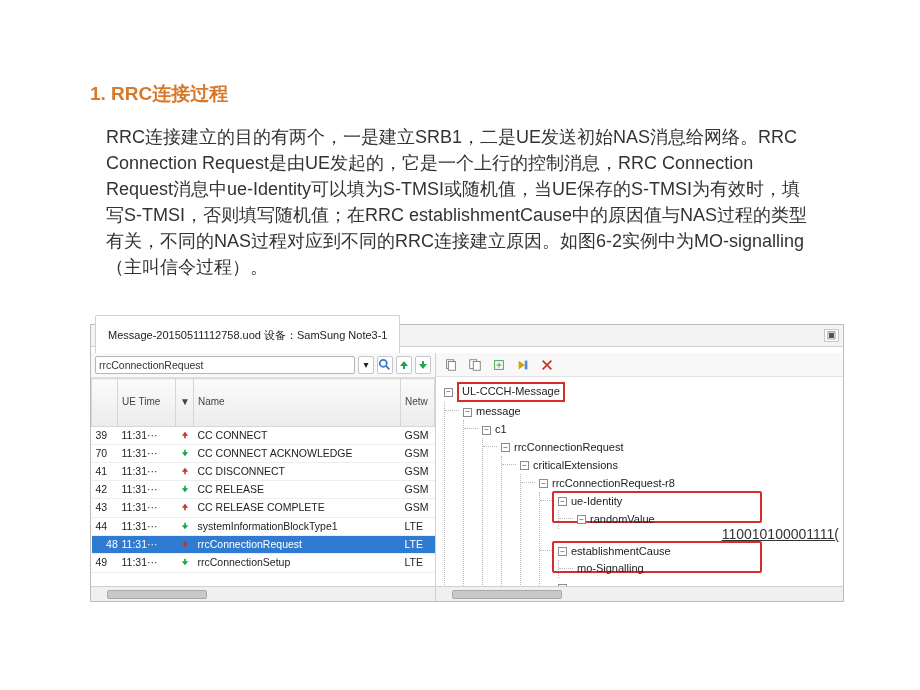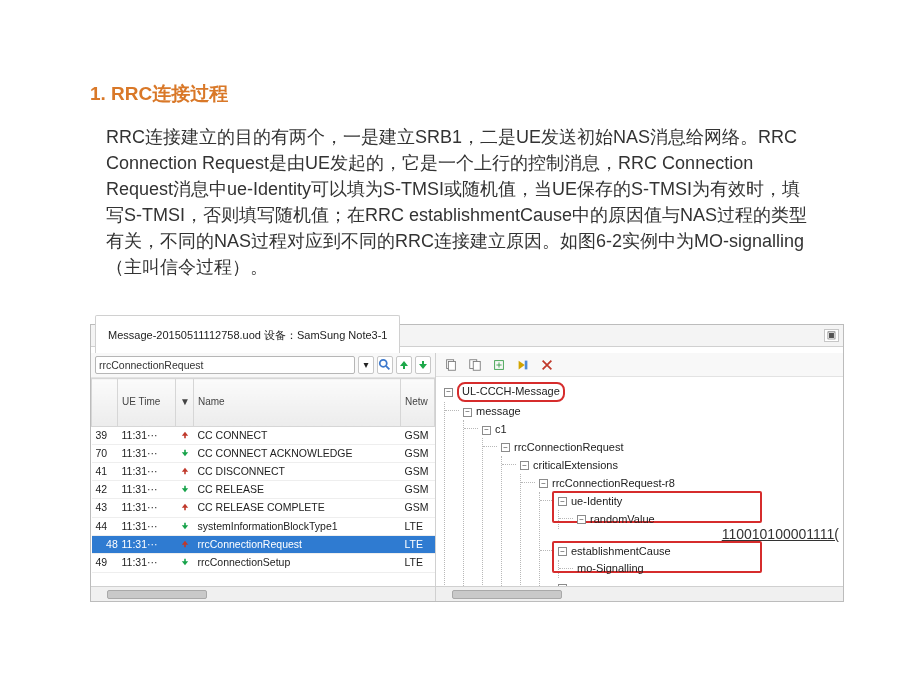--- a/index.html
+++ b/index.html
@@ -173,21 +173,21 @@
     white-space: nowrap;
   }
   .toggle {
     width: 9px; height: 9px;
     border: 1px solid #8b8b8b;
     display: inline-flex; align-items: center; justify-content: center;
     font-size: 8px; line-height: 8px;
     background: #fff;
     color: #444;
   }
-  .hl-red { border: 2px solid #d62c2c; border-radius: 8px; padding: 0 3px; }
+  .hl-red { border: 2px solid #d62c2c; border-radius: 0; padding: 0 3px; }
   .hl-red-box { position: absolute; border: 2px solid #d62c2c; border-radius: 2px; }
   .value-right {
     position: absolute;
     right: 4px;
     font-size: 14px;
     color: #333;
     text-decoration: underline;
   }
   .hscroll-thumb {
     height: 9px;

